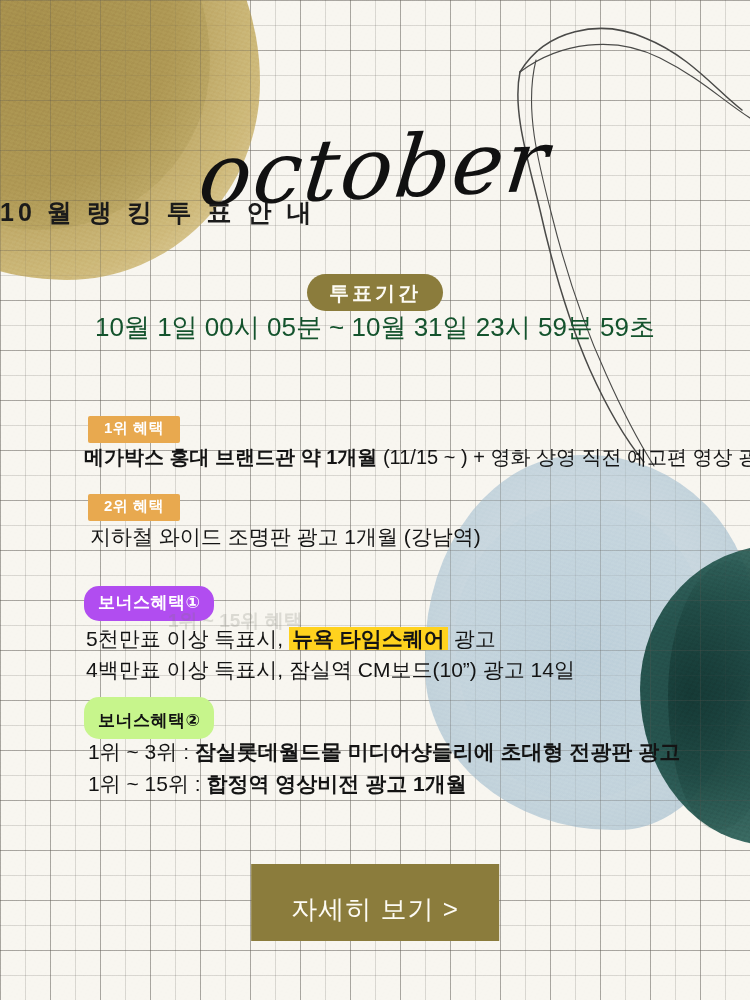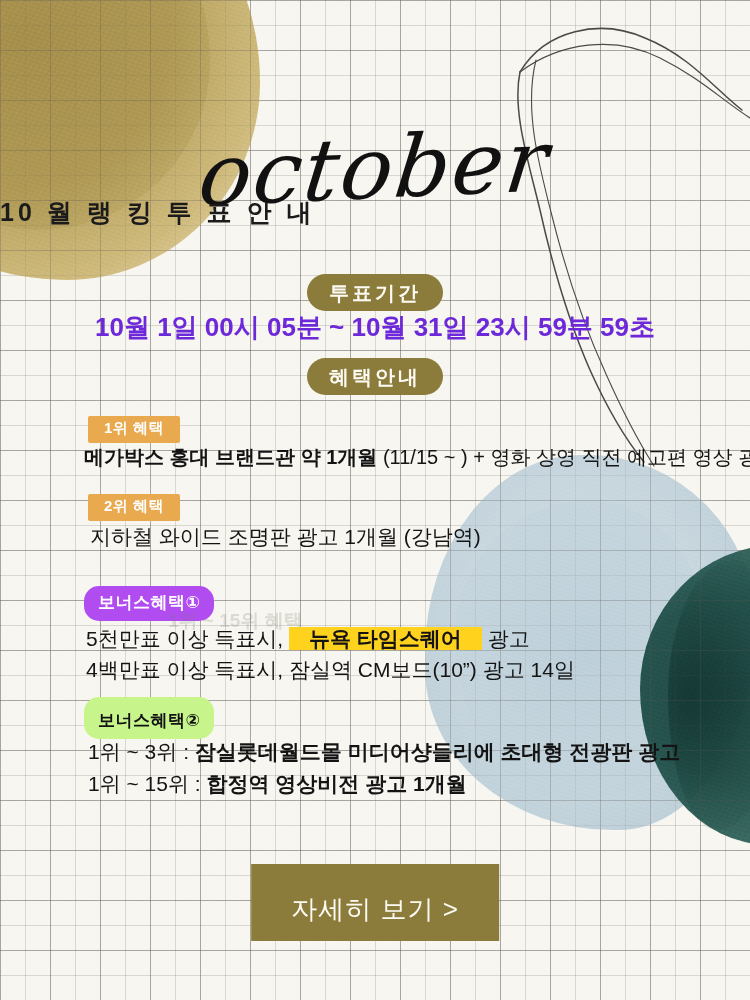--- a/index.html
+++ b/index.html
@@ -110,21 +110,21 @@
     border-radius:22px;
     font-size:20px;font-weight:700;letter-spacing:3px;
     padding:6px 22px 4px;
     white-space:nowrap;
   }
   .pill-vote{top:274px;}
   .pill-benefit{top:358px;}
   .vote-period{
     position:absolute;left:0;right:0;top:310px;
     text-align:center;
-    font-size:26px;font-weight:700;color:#6d28d9;
+    font-size:26px;font-weight:400;color:#14532d;
     letter-spacing:0px;
   }
 
   .tag{
     position:absolute;
     color:#fff;font-weight:700;
     font-size:15px;letter-spacing:0.5px;
     padding:3px 16px 5px;
     white-space:nowrap;
   }
@@ -138,21 +138,21 @@
     white-space:nowrap;
   }
   .l-bold{font-weight:700;}
   .r1-line{left:84px;top:444px;font-size:20px;font-weight:700;}
   .r1-line .thin{font-weight:400;}
   .r2-line{left:90px;top:523px;font-size:21px;font-weight:500;}
   .b1-l1{left:86px;top:625px;font-size:21px;font-weight:500;}
   .b1-l2{left:86px;top:656px;font-size:21px;font-weight:500;}
   .b2-l1{left:88px;top:738px;font-size:21px;font-weight:500;}
   .b2-l2{left:88px;top:770px;font-size:21px;font-weight:500;}
-  .hl{background:#ffd21e;font-weight:800;padding:0 20px;}
+  .hl{background:#ffd21e;font-weight:800;padding:0 3px;}
   .strong{font-weight:800;}
   .ghost{
     position:absolute;left:168px;top:608px;
     font-size:19px;font-weight:700;color:rgba(120,118,110,.22);
     white-space:nowrap;
   }
   .cta{
     position:absolute;left:50%;transform:translateX(-50%);
     top:864px;
     background:#8b7c3c;color:#fdfbf4;
@@ -194,21 +194,20 @@
 
     <div class="script-title">
       <span class="w">october</span>
     </div>
 
     <div class="sub-title">10 월 랭 킹 투 표 안 내</div>
 
     <div class="pill pill-vote">투표기간</div>
     <div class="vote-period">10월 1일 00시 05분 ~ 10월 31일 23시 59분 59초</div>
 
-    <div class="pill pill-benefit">혜택안내</div>
 
     <div class="tag tag-rank tag-r1">1위 혜택</div>
     <div class="line r1-line">
       <span class="l-bold">메가박스 홍대 브랜드관 약 1개월</span><span class="thin"> (11/15 ~ ) + 영화 상영 직전 예고편 영상 광고</span>
     </div>
 
     <div class="tag tag-rank tag-r2">2위 혜택</div>
     <div class="line r2-line">지하철 와이드 조명판 광고 1개월 (강남역)</div>
 
     <div class="tag tag-bonus1 tag-b1">보너스혜택①</div>

